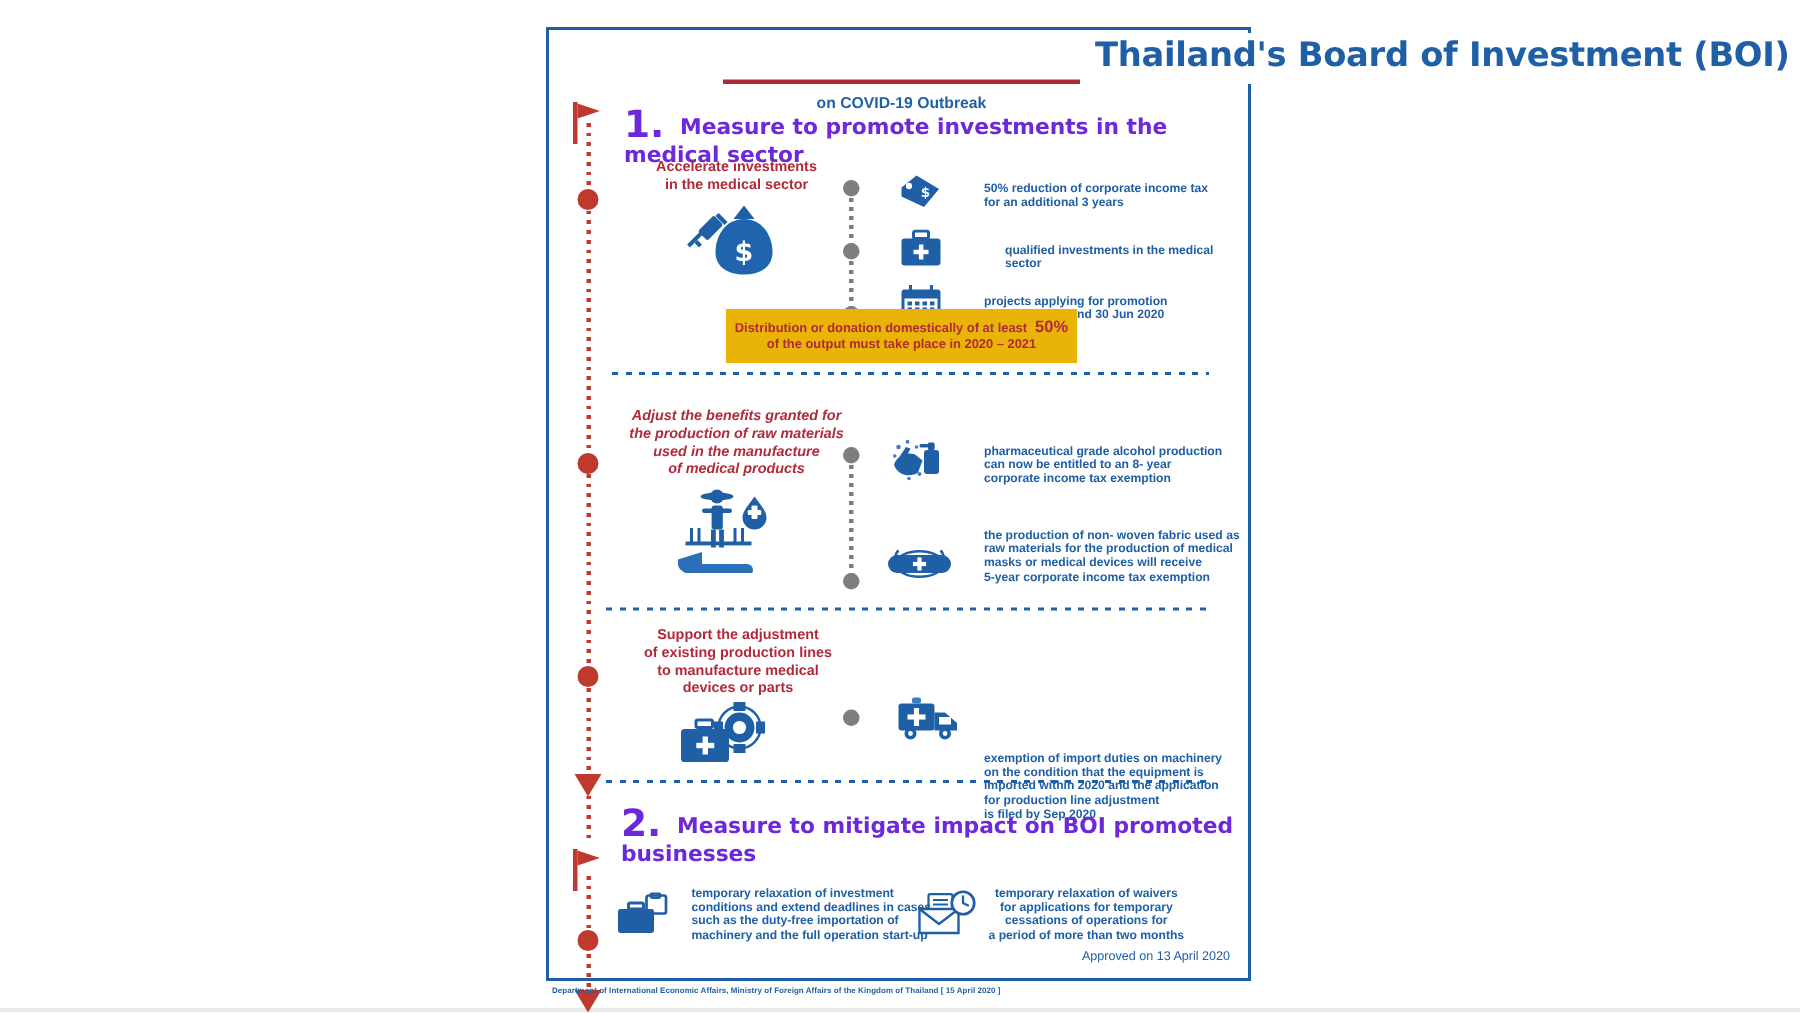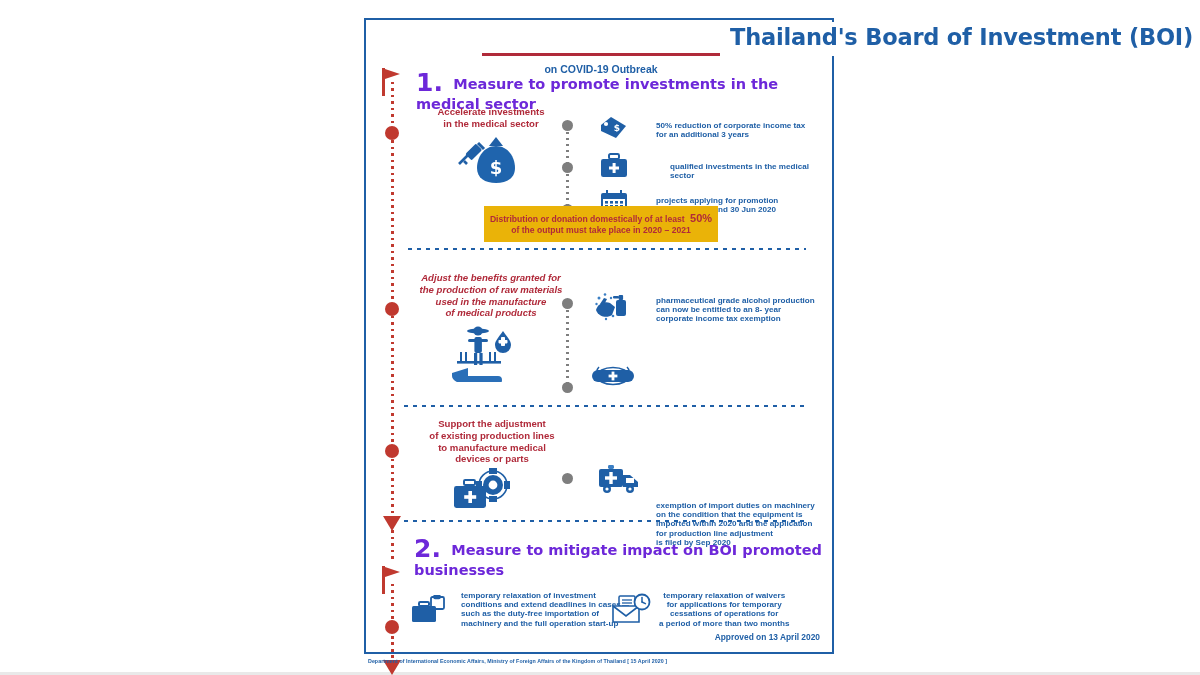--- a/index.html
+++ b/index.html
@@ -66,21 +66,21 @@
 
   .grey-box{ position:absolute; background:#eab308; }
   .grey-box .gb-t{ color:#b02a3a; font-size:8.6px; line-height:11px; text-align:center;
       font-weight:600; padding-top:7px; }
   .gb-big{ font-size:11px; font-weight:700; }
 
   .sep{ position:absolute; height:2px; background:
       repeating-linear-gradient(to right,#1f5fa6 0 4px, rgba(0,0,0,0) 4px 9px); }
 
   .approved{ position:absolute; right:12px; bottom:10px; color:#1f5fa6;
-      font-size:8.4px; font-weight:700; }
+      font-size:8.4px; font-weight:400; }
 
   .credit{ position:absolute; left:368px; top:658px; color:#1f5fa6; font-size:5.3px;
       font-weight:600; letter-spacing:0.05px; white-space:nowrap; }
 
   svg{ display:block; }
 </style>
 </head>
 <body>
 
 <div id="page">
@@ -266,20 +266,24 @@
 
     <div class="blk-icon" style="left:224px;top:344px;">
       <svg width="46" height="24" viewBox="0 0 46 24">
         <path d="M9 12 a6 6 0 0 1 0 -9 M37 12 a6 6 0 0 0 0 -9" fill="none" stroke="#1f5fa6" stroke-width="1.6"></path>
         <ellipse cx="23" cy="12" rx="16" ry="8.5" fill="none" stroke="#1f5fa6" stroke-width="1.6"></ellipse>
         <path d="M8 6 h30 a5 5 0 0 1 0 12 H8 a5 5 0 0 1 0 -12z" fill="#1f5fa6"></path>
         <rect x="21.6" y="7.6" width="2.8" height="8.8" fill="#ffffff"></rect>
         <rect x="18.6" y="10.6" width="8.8" height="2.8" fill="#ffffff"></rect>
       </svg>
     </div>
+    <div class="bullet-txt" style="left:290px;top:332px;white-space:pre-line;">the production of non- woven fabric used as
+raw materials for the production of medical
+masks or medical devices will receive
+5-year corporate income tax exemption</div>
 
     <div class="sep" style="left:38px;top:385px;width:400px;"></div>
 
     <div class="block" style="left:46px;top:398px;width:160px;">
       <div class="blk-title" style="white-space:pre-line;">Support the adjustment
 of existing production lines
 to manufacture medical
 devices or parts</div>
       <div class="blk-icon" style="left:40px;top:50px;">
         <svg width="60" height="48" viewBox="0 0 60 48">

